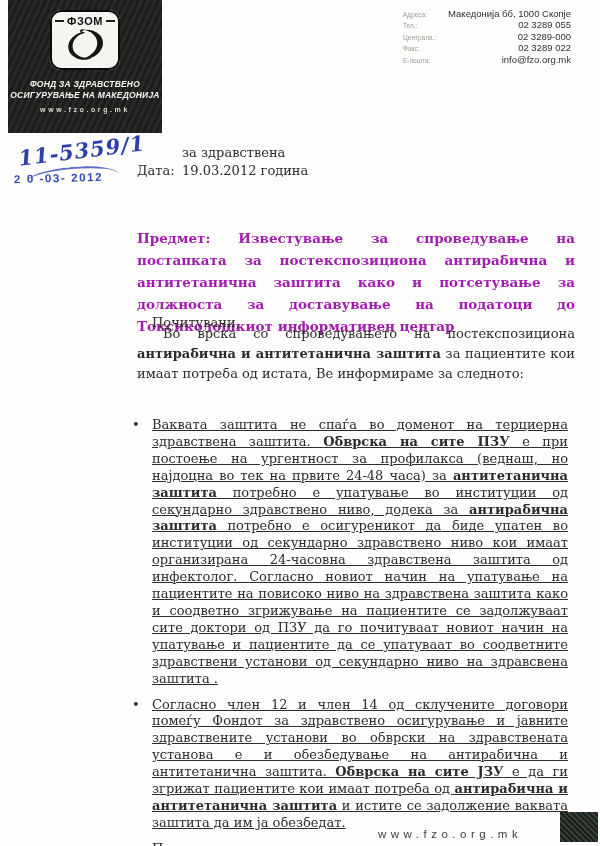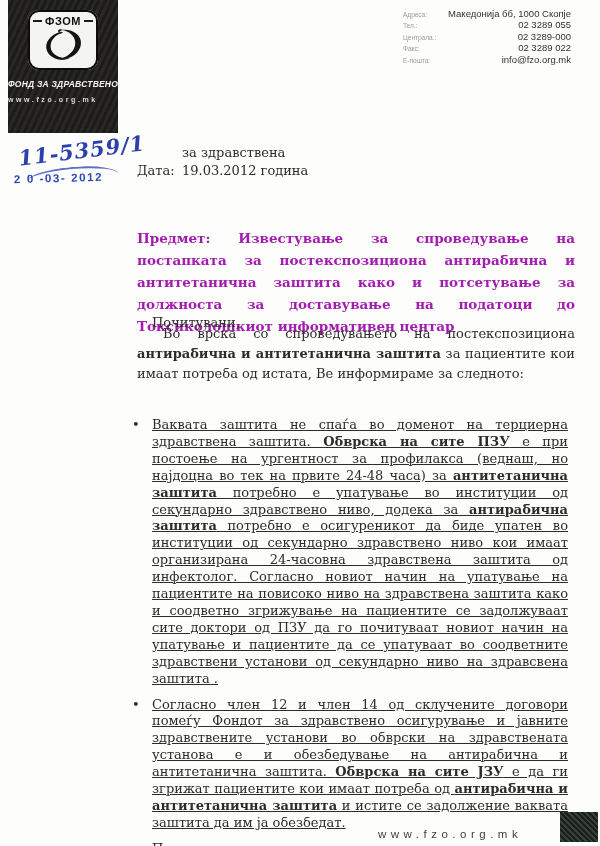--- a/index.html
+++ b/index.html
@@ -5,24 +5,24 @@
   html,body{margin:0;padding:0;background:#e9e9e7;}
   .page{
     position:relative;width:600px;height:846px;margin:0 auto;
     background:#fdfdfb;overflow:hidden;
     font-family:"DejaVu Serif",serif;color:#2e2c2a;
   }
   b{font-weight:bold;}
 
   
   .logo-block{
-    position:absolute;left:8px;top:0;width:110px;height:133px;
+    position:absolute;left:8px;top:0;width:154px;height:133px;
     background:#201f1d;
     background-image:repeating-linear-gradient(115deg,rgba(255,255,255,.04) 0 3px,rgba(0,0,0,.12) 3px 6px);
-    text-align:left;box-sizing:border-box;padding-top:10px;
+    text-align:center;box-sizing:border-box;padding-top:10px;
   }
   .logo-card{
     width:70px;height:60px;margin:0 auto;background:#f4f4f0;
     border-radius:11px;box-sizing:border-box;padding-top:5px;
     box-shadow:0 0 0 2px #0c0c0c inset;
   }
   .logo-acronym-row{display:flex;align-items:center;justify-content:center;gap:3px;}
   .logo-dash{width:9px;height:2px;background:#1c1c1c;}
   .logo-acronym{
     font-family:"Liberation Sans",sans-serif;font-weight:bold;
@@ -116,20 +116,21 @@
         <span class="logo-acronym">ФЗОМ</span>
         <span class="logo-dash"></span>
       </div>
       <svg class="logo-swirl" width="42" height="34" viewBox="0 0 44 36">
         <path d="M20 4 C8 7 2 16 5 24 C8 32 20 36 29 32 C20 33 10 29 9 21 C8 13 14 7 22 5 Z" fill="#151413"></path>
         <path d="M21 2 C33 1 42 8 41 17 C40 27 29 34 19 33 C28 30 35 24 35 16 C35 8 28 3 21 2 Z" fill="#151413"></path>
         <path d="M18 5 C15 3 18 0 22 2 C20 2 19 3 18 5 Z" fill="#151413"></path>
       </svg>
     </div>
     <div class="logo-org first">ФОНД ЗА ЗДРАВСТВЕНО</div>
+    <div class="logo-org">ОСИГУРУВАЊЕ НА МАКЕДОНИЈА</div>
     <div class="logo-site">www.fzo.org.mk</div>
   </div>
 
   <div class="contact">
     <div class="contact-row">
       <span class="contact-label">Адреса:</span>
       <span class="contact-value">Македонија бб, 1000 Скопје</span>
     </div>
     <div class="contact-row">
       <span class="contact-label">Тел.:</span>

